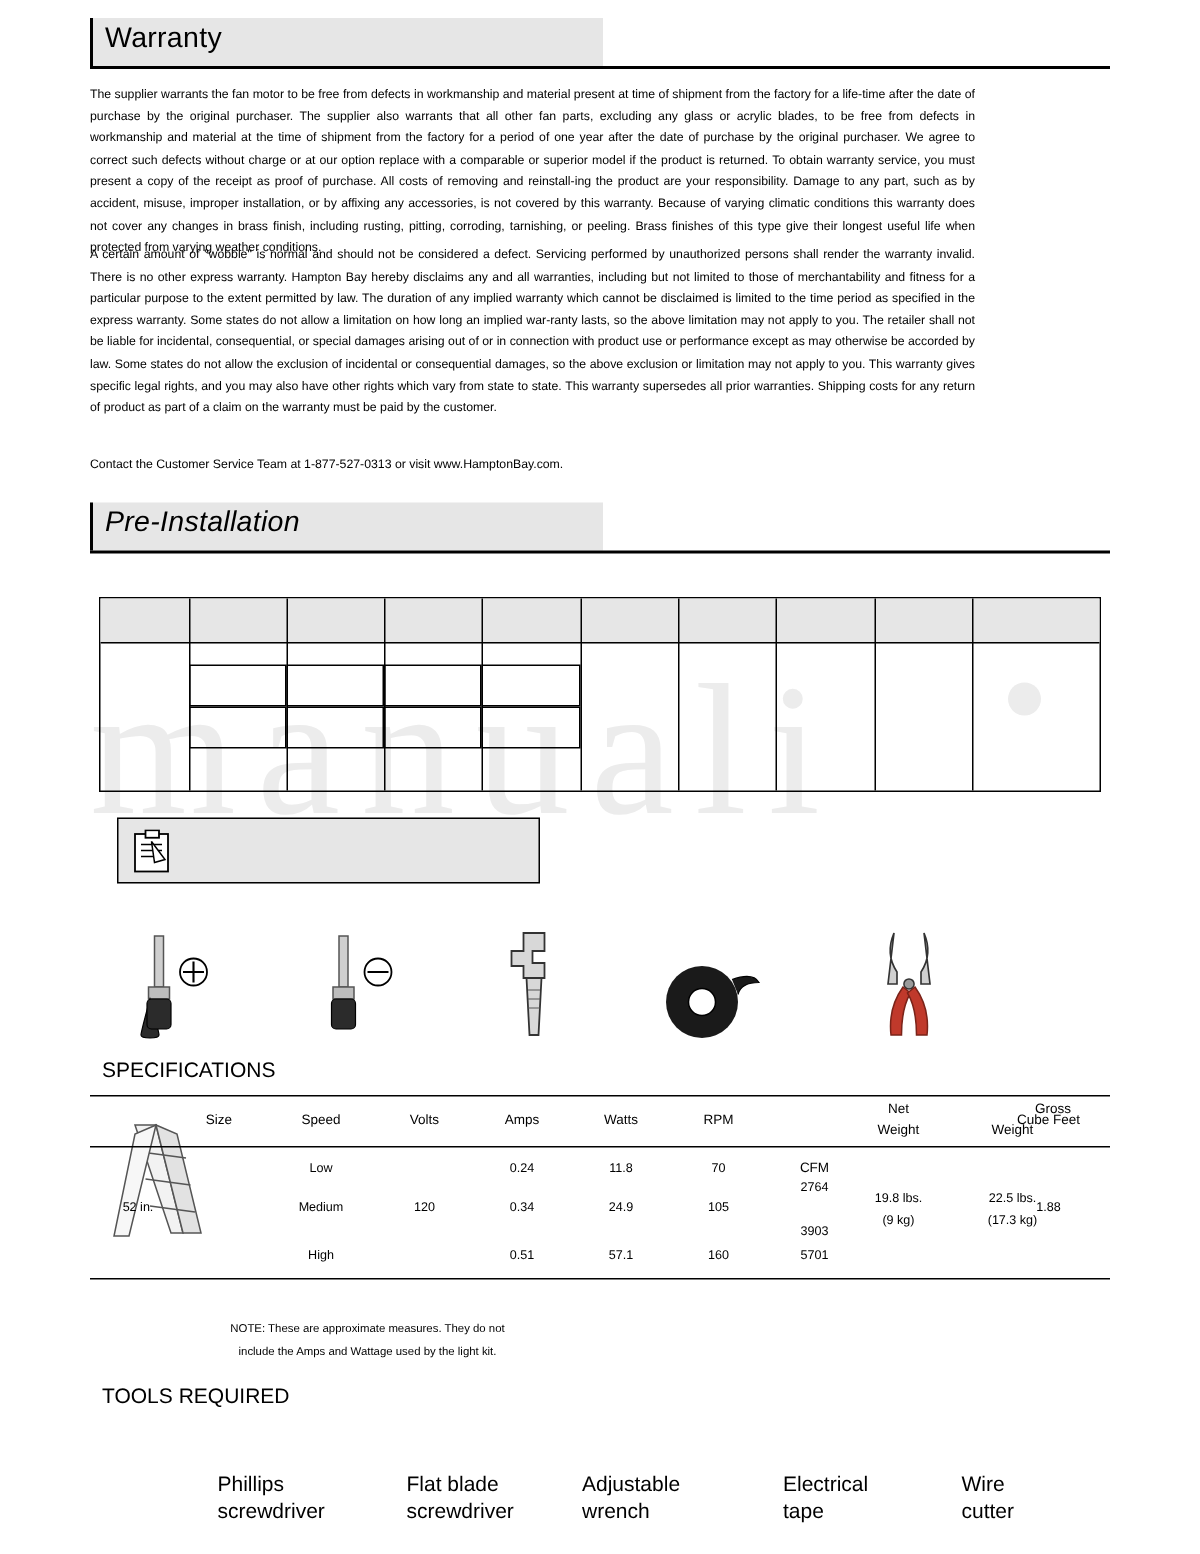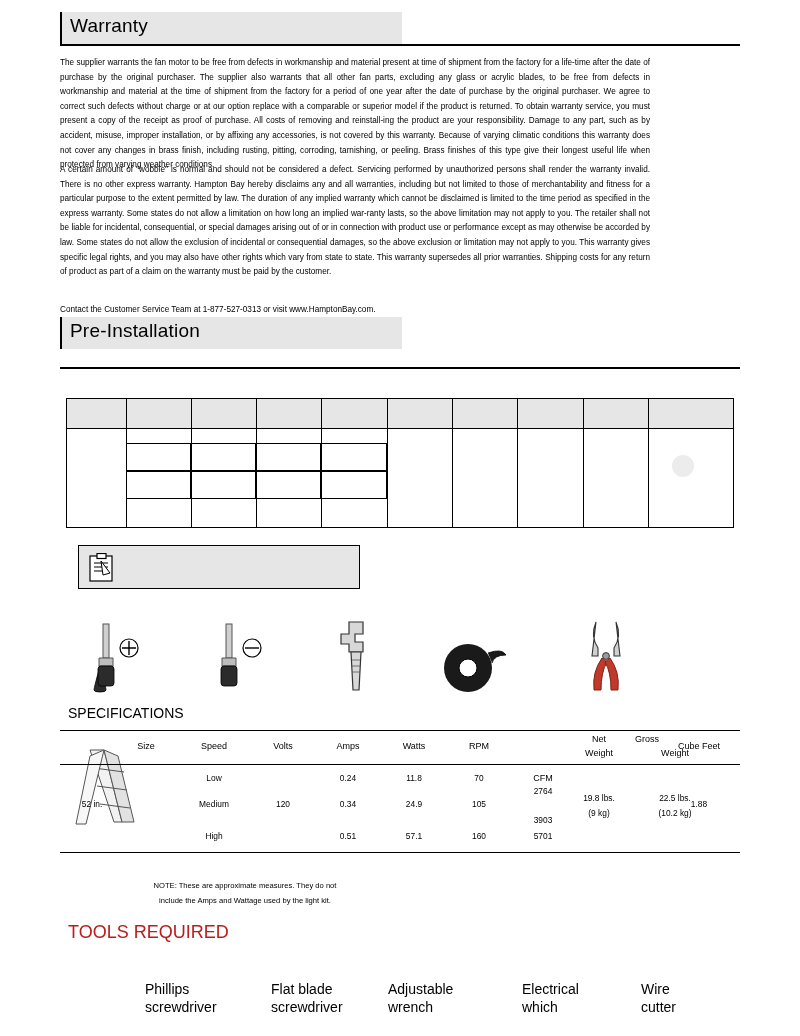--- a/index.html
+++ b/index.html
@@ -182,22 +182,22 @@
     line-height: 15px;
     text-align: center;
     color: #000;
   }
 
   
   .tools-title {
     position: absolute;
     left: 68px;
     top: 922px;
-    font-size: 18px;
-    color: #b91c1c;
+    font-size: 14px;
+    color: #000000;
   }
   .tool-label {
     position: absolute;
     font-size: 14px;
     line-height: 18px;
     color: #000;
   }
 </style>
 </head>
 <body>
@@ -206,25 +206,26 @@
 
   <div class="section-head" style="top:12px;">
     <span class="label">Warranty</span>
   </div>
   <div class="rule" style="top:44px;"></div>
 
   <div class="para" style="top:56px;">The supplier warrants the fan motor to be free from defects in workmanship and material present at time of shipment from the factory for a life-time after the date of purchase by the original purchaser. The supplier also warrants that all other fan parts, excluding any glass or acrylic blades, to be free from defects in workmanship and material at the time of shipment from the factory for a period of one year after the date of purchase by the original purchaser. We agree to correct such defects without charge or at our option replace with a comparable or superior model if the product is returned. To obtain warranty service, you must present a copy of the receipt as proof of purchase. All costs of removing and reinstall-ing the product are your responsibility. Damage to any part, such as by accident, misuse, improper installation, or by affixing any accessories, is not covered by this warranty. Because of varying climatic conditions this warranty does not cover any changes in brass finish, including rusting, pitting, corroding, tarnishing, or peeling. Brass finishes of this type give their longest useful life when protected from varying weather conditions.</div>
   <div class="para" style="top:163px;">A certain amount of "wobble" is normal and should not be considered a defect. Servicing performed by unauthorized persons shall render the warranty invalid. There is no other express warranty. Hampton Bay hereby disclaims any and all warranties, including but not limited to those of merchantability and fitness for a particular purpose to the extent permitted by law. The duration of any implied warranty which cannot be disclaimed is limited to the time period as specified in the express warranty. Some states do not allow a limitation on how long an implied war-ranty lasts, so the above limitation may not apply to you. The retailer shall not be liable for incidental, consequential, or special damages arising out of or in connection with product use or performance except as may otherwise be accorded by law. Some states do not allow the exclusion of incidental or consequential damages, so the above exclusion or limitation may not apply to you. This warranty gives specific legal rights, and you may also have other rights which vary from state to state. This warranty supersedes all prior warranties. Shipping costs for any return of product as part of a claim on the warranty must be paid by the customer.</div>
   <div class="para nojust" style="top:303px;">Contact the Customer Service Team at 1-877-527-0313 or visit www.HamptonBay.com.</div>
 
-  <div class="section-head" style="top:317px;">
+  <div class="section-head" style="top:335px;font-style:italic;">
     <span class="label">Pre-Installation</span>
   </div>
   <div class="rule" style="top:367px;"></div>
 
+  <div class="watermark">manuali</div>
   <div class="wm-dot"></div>
 
   <div class="pi-table">
     <div class="pi-head"></div>
     <div class="pi-vline" style="left:59px;"></div>
     <div class="pi-vline" style="left:124px;"></div>
     <div class="pi-vline" style="left:189px;"></div>
     <div class="pi-vline" style="left:254px;"></div>
     <div class="pi-vline" style="left:320px;"></div>
     <div class="pi-vline" style="left:385px;"></div>
@@ -304,33 +305,33 @@
 
     <div class="spec-head-cell" style="left:60px;  top:10px; width:52px;">Size</div>
     <div class="spec-head-cell" style="left:126px; top:10px; width:56px;">Speed</div>
     <div class="spec-head-cell" style="left:196px; top:10px; width:54px;">Volts</div>
     <div class="spec-head-cell" style="left:260px; top:10px; width:56px;">Amps</div>
     <div class="spec-head-cell" style="left:325px; top:10px; width:58px;">Watts</div>
     <div class="spec-head-cell" style="left:392px; top:10px; width:54px;">RPM</div>
     <div class="spec-head-cell" style="left:455px; top:10px; width:56px;margin-top:32px;">CFM</div>
     <div class="spec-head-cell" style="left:500px; top:3px;  width:78px;">Net</div>
     <div class="spec-head-cell" style="left:500px; top:17px; width:78px;">Weight</div>
-    <div class="spec-head-cell" style="left:548px; top:3px;  width:78px;">Gross</div>
+    <div class="spec-head-cell" style="left:576px; top:3px;  width:78px;text-align:right;">Gross</div>
     <div class="spec-head-cell" style="left:576px; top:17px; width:78px;">Weight</div>
     <div class="spec-head-cell" style="left:600px; top:10px; width:78px;">Cube Feet</div>
 
     <div class="spec-cell" style="left:4px; top:68px; width:56px;">52 in.</div>
 
     <div class="spec-cell" style="left:196px; top:68px; width:54px;">120</div>
 
     <div class="spec-cell" style="left:500px; top:62px; width:78px;">19.8 lbs.</div>
     <div class="spec-cell" style="left:500px; top:77px; width:78px;">(9 kg)</div>
 
     <div class="spec-cell" style="left:576px; top:62px; width:78px;">22.5 lbs.</div>
-    <div class="spec-cell" style="left:576px; top:77px; width:78px;">(10.2 kg)</div>
+    <div class="spec-cell" style="left:576px; top:77px; width:78px;">(17.3 kg)</div>
 
     <div class="spec-cell" style="left:600px; top:68px; width:78px;">1.88</div>
 
     <div class="spec-cell" style="left:126px; top:42px; width:56px;">Low</div>
     <div class="spec-cell" style="left:260px; top:42px; width:56px;">0.24</div>
     <div class="spec-cell" style="left:325px; top:42px; width:58px;">11.8</div>
     <div class="spec-cell" style="left:392px; top:42px; width:54px;">70</div>
     <div class="spec-cell" style="left:455px; top:42px; width:56px;margin-top:13px;">2764</div>
 
     <div class="spec-cell" style="left:126px; top:68px; width:56px;">Medium</div>
@@ -360,20 +361,20 @@
   <div class="tool-label" style="left:271px; top:980px;">
     <span>Flat blade</span><br>
     <span>screwdriver</span>
   </div>
   <div class="tool-label" style="left:388px; top:980px;">
     <span>Adjustable</span><br>
     <span>wrench</span>
   </div>
   <div class="tool-label" style="left:522px; top:980px;">
     <span>Electrical</span><br>
-    <span>which</span>
+    <span>tape</span>
   </div>
   <div class="tool-label" style="left:641px; top:980px;">
     <span>Wire</span><br>
     <span>cutter</span>
   </div>
 
 </div>
 
 </body></html>

